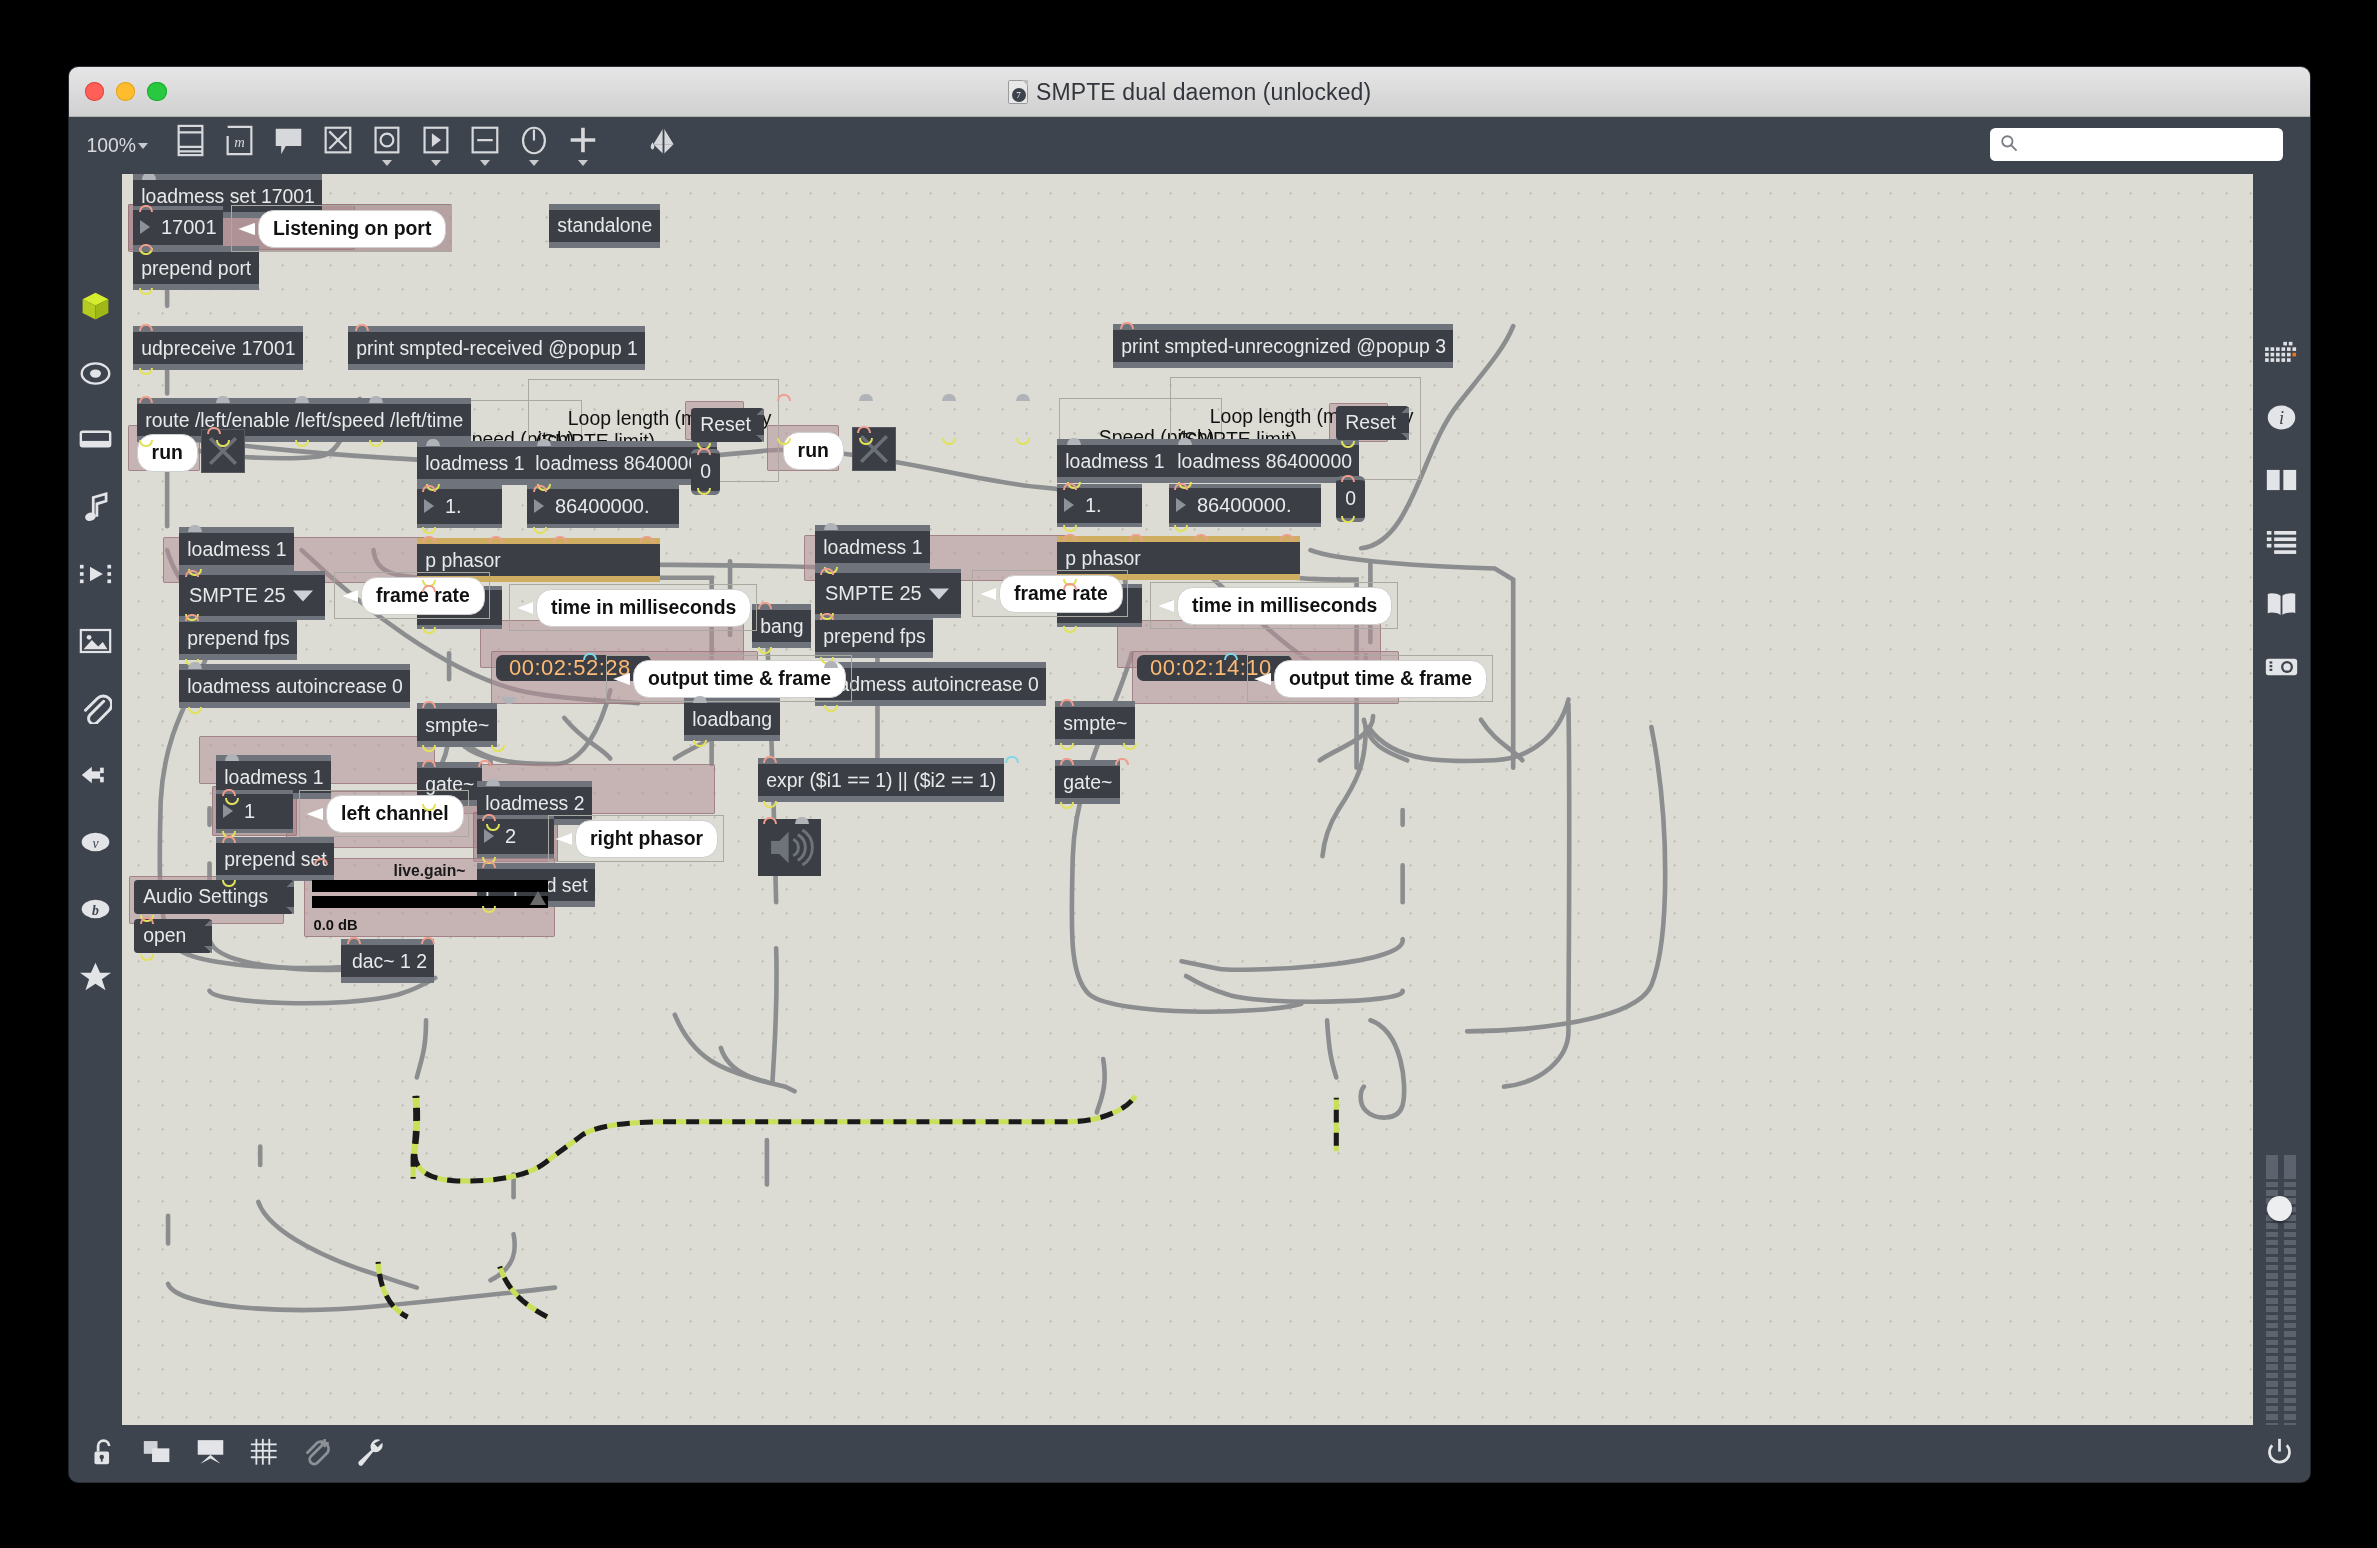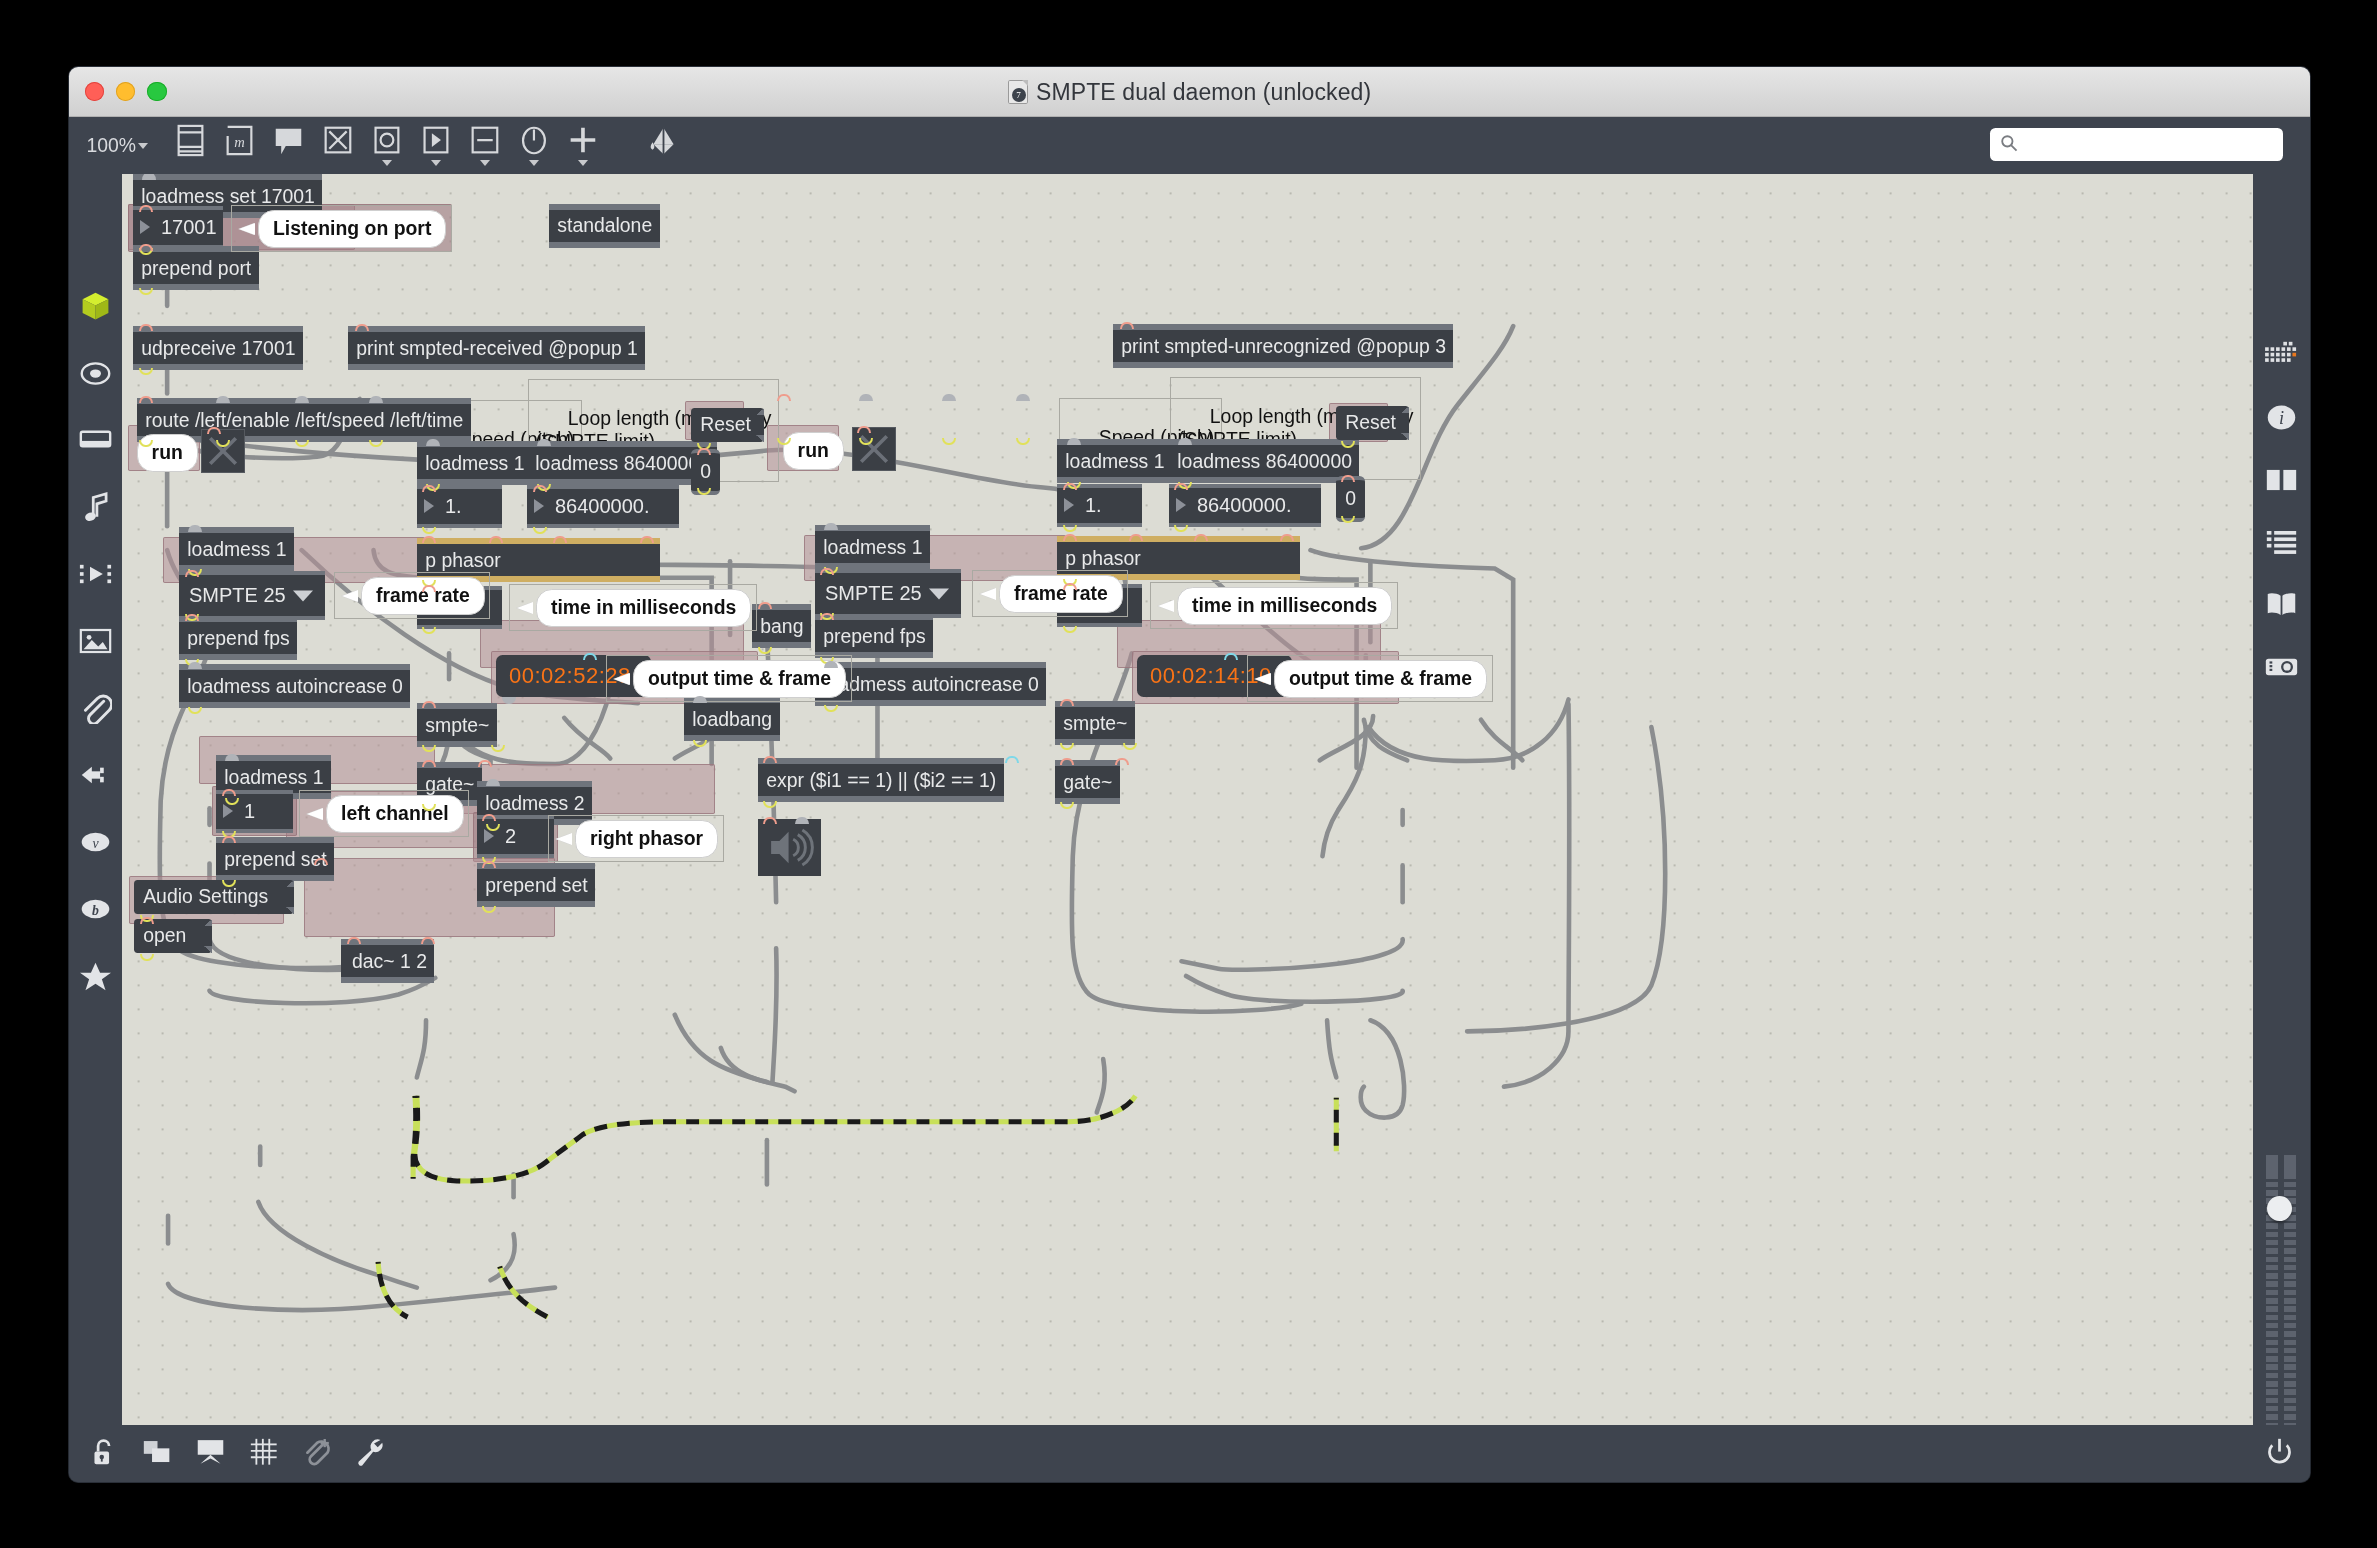--- a/index.html
+++ b/index.html
@@ -248,22 +248,22 @@
     z-index: 6; white-space: nowrap;
   }
   .umenu .mcaret {
     position: absolute; right: 12px; top: 50%; transform: translateY(-50%);
     width: 0; height: 0; border-left: 10px solid transparent;
     border-right: 10px solid transparent; border-top: 11px solid #cdd0d4;
   }
 
   
   .smpte-disp {
-    position: absolute; background: #3b3f45; color: #f97316;
-    font-size: 22px; letter-spacing: 0.5px; padding: 8px 13px;
+    position: absolute; background: #3b3f45; color: #fdba74;
+    font-size: 22px; letter-spacing: 0.5px; padding: 0 13px;
     border-radius: 6.5px; z-index: 6;
   }
 
   
   #livegain {
     position: absolute; z-index: 6; background: transparent;
   }
   #livegain .lg-title {
     position: absolute; left: 50%; transform: translateX(-50%);
     top: 1.8px; font-size: 15.7px; font-weight: bold; color: #1a1a1a;
@@ -1235,20 +1235,27 @@
     </div>
     <div class="iolet out" style="left:17.5px; top:741px;"></div>
 
     <div class="msg" style="left:12px; top:745px; padding-right:26px;">
       <span>open</span>
     </div>
     <div class="iolet in" style="left:17.5px; top:743px;"></div>
     <div class="iolet out" style="left:17.5px; top:780px;"></div>
 
     <div class="selrect" style="left:182px; top:684px; width:251px; height:79px;"></div>
+    <div id="livegain" style="left:186px; top:686px; width:243px; height:74px;">
+      <div class="lg-title">live.gain~</div>
+      <div class="lg-bar" style="top:20px;"></div>
+      <div class="lg-bar" style="top:36px;"></div>
+      <div class="lg-db">0.0 dB</div>
+      <div class="lg-handle"></div>
+    </div>
     <div class="iolet in" style="left:192px; top:684px;"></div>
 
     <div class="obj" style="left:219px; top:765px;padding-left:11px;">
       <span>dac~ 1 2</span>
     </div>
     <div class="iolet in" style="left:225px; top:763px;"></div>
     <div class="iolet in" style="left:299px; top:763px;"></div>
 
   </div>
 </div>

